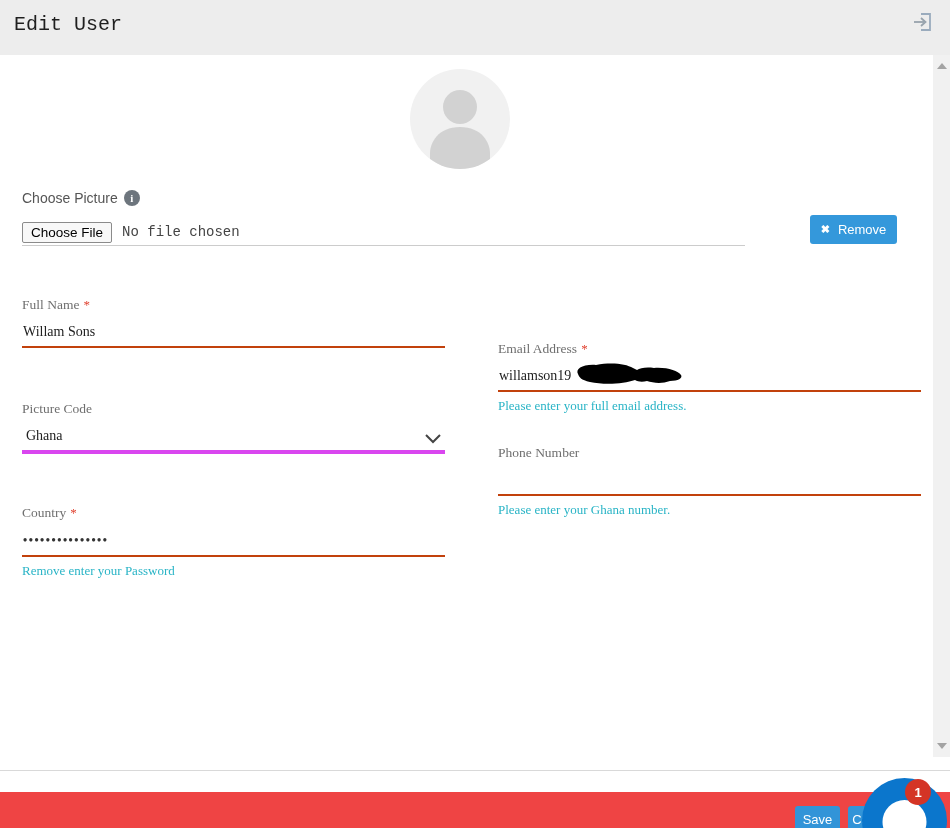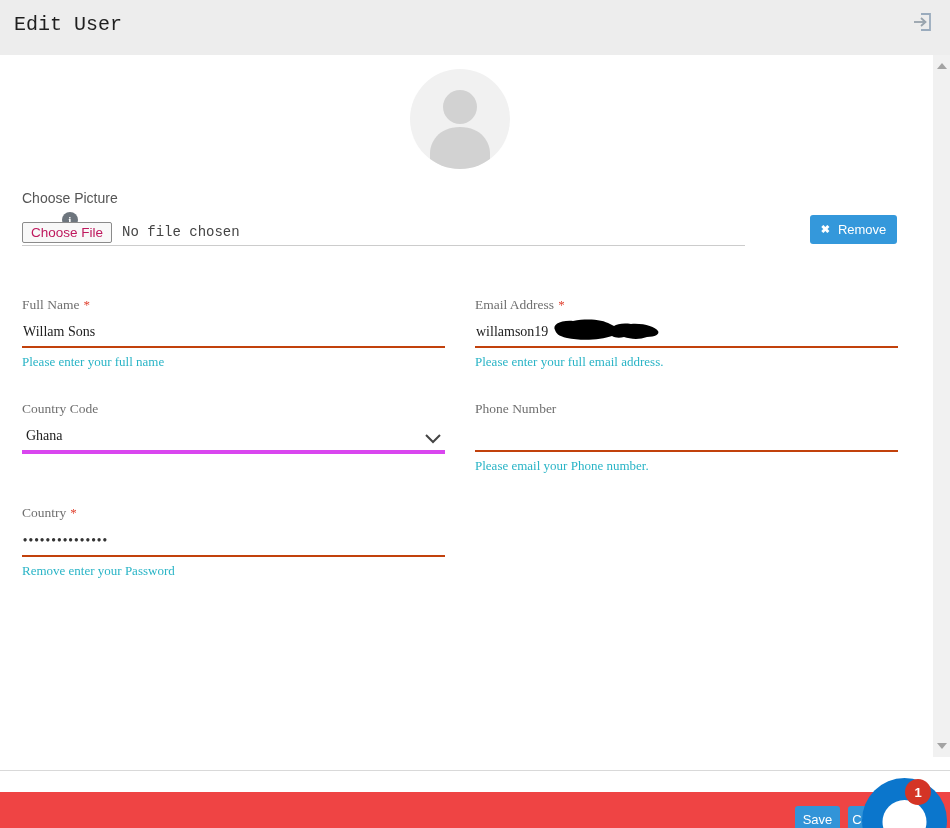--- a/index.html
+++ b/index.html
@@ -32,47 +32,47 @@
   .scroll-up { top:8px; border-left:5px solid transparent; border-right:5px solid transparent; border-bottom:6px solid #a3a3a3; }
   .scroll-down { bottom:8px; border-left:5px solid transparent; border-right:5px solid transparent; border-top:6px solid #a3a3a3; }
 
   
   .avatar {
     position:absolute; left:410px; top:69px; width:100px; height:100px;
     border-radius:50%; background:#f1f1f1; overflow:hidden;
   }
 
   
-  .picture-label-row { position:absolute; left:22px; top:190px; font-size:14px; color:#555; display:flex; align-items:center; gap:6px;flex-direction:column; }
+  .picture-label-row { position:absolute; left:22px; top:190px; font-size:14px; color:#555; display:flex; align-items:center; gap:6px; }
   .info-icon {
     width:16px; height:16px; border-radius:50%; background:#6d757d; color:#fff;
     font-size:11px; font-weight:bold; display:inline-flex; align-items:center; justify-content:center;
     font-family:"Liberation Serif", serif;
   }
   .file-row {
     position:absolute; left:22px; top:219px; width:723px; height:27px;
     border-bottom:1px solid #ccc; display:flex; align-items:center; gap:10px;
   }
   .file-button {
-    font-size:13.5px; color:#be185d; background:#f8f8f8;
+    font-size:13.5px; color:#000000; background:#f8f8f8;
     border:1px solid #8b8b8b; border-radius:2px; padding:2px 8px; cursor:pointer;
   }
   .file-status { font-size:14px; color:#444;font-family:Liberation Mono, monospace; }
   .remove-button {
     position:absolute; left:810px; top:215px; width:87px; height:29px;
     background:#3498db; border:none; border-radius:3px; color:#fff;
     display:flex; align-items:center; justify-content:center; gap:8px;
     font-size:13px; cursor:pointer; font-family:inherit;
   }
   .remove-x { font-size:11px; font-weight:bold; }
 
   
   .field { position:absolute; width:423px;font-family:Liberation Serif, serif; }
   .col-left { left:22px; }
-  .col-right { left:475px; }
+  .col-right { left:498px;margin-top:44px; }
   .row-1 { top:297px; }
   .row-2 { top:401px; }
   .row-3 { top:505px; }
   .field-label { font-size:13.5px; color:#6f6f6f; margin-bottom:9px; }
   .req { color:#e0412f; margin-left:4px; font-size:13px; }
   .field-input {
     width:100%; border:none; outline:none; background:transparent;
     font-size:14px; color:#212121; height:26px;
     border-bottom:2px solid #c2410c; font-family:inherit; padding:0 0 4px 1px;
   }
@@ -144,55 +144,54 @@
 <button class="remove-button">
   <span class="remove-x">✖</span>
   <span>Remove</span>
 </button>
 
 <div class="field col-left row-1">
   <div class="field-label">
     <span>Full Name</span><span class="req">*</span>
   </div>
   <input class="field-input" type="text" value="Willam Sons" style="">
-  <div class="field-helper">Please enter your full name</div>
 </div>
 
 <div class="field col-right row-1">
   <div class="field-label">
     <span>Email Address</span><span class="req">*</span>
   </div>
   <div class="email-wrap">
     <input class="field-input" type="text" value="willamson19" style="">
     <div class="email-redaction">
       <svg width="112" height="26" viewBox="0 0 112 26">
         <path d="M4 12 C1 7 9 2 22 3 C38 0 52 2 59 6 L63 8 C66 6 72 5 80 6 C93 5 104 9 107 13 C109 16 104 19 96 19 C88 22 79 21 73 19 C69 20 64 20 61 18 C50 22 30 23 16 20 C7 18 5 15 4 12 Z" fill="#000"></path>
         <path d="M20 6 C35 4 55 5 62 9 C54 12 30 13 18 11 Z" fill="#000"></path>
       </svg>
     </div>
   </div>
   <div class="field-helper">Please enter your full email address.</div>
 </div>
 
 <div class="field col-left row-2">
-  <div class="field-label">Country Code</div>
+  <div class="field-label">Picture Code</div>
   <div class="select-row">
     <span>Ghana</span>
     <span class="select-chevron">
       <svg width="16" height="10" viewBox="0 0 16 10">
           <path d="M1 1 L8 8 L15 1" fill="none" stroke="#444" stroke-width="2"></path>
         </svg>
     </span>
   </div>
 </div>
 
 <div class="field col-right row-2">
   <div class="field-label">Phone Number</div>
   <input class="field-input" type="text" value="" style="">
-  <div class="field-helper">Please email your Phone number.</div>
+  <div class="field-helper">Please enter your Ghana number.</div>
 </div>
 
 <div class="field col-left row-3">
   <div class="field-label">
     <span>Country</span><span class="req">*</span>
   </div>
   <input class="field-input password-input" type="text" value="•••••••••••••••" style="">
   <div class="field-helper">Remove enter your Password</div>
 </div>
 

